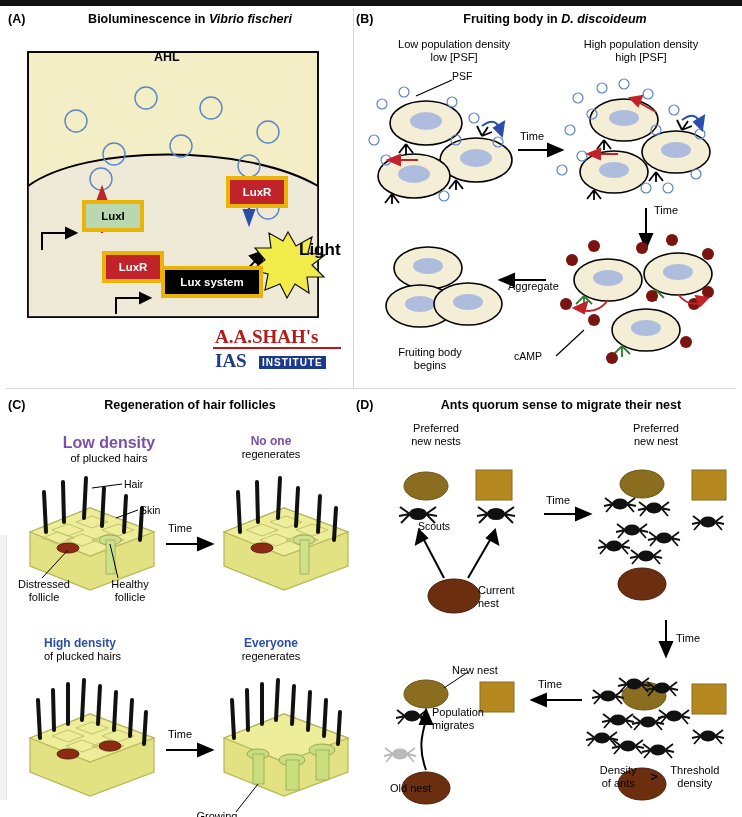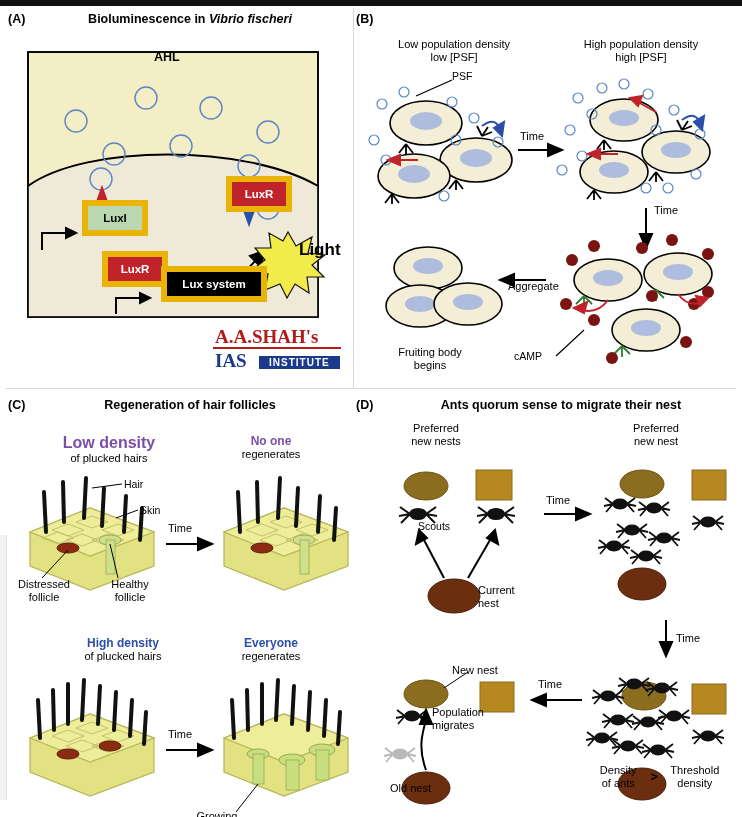--- a/index.html
+++ b/index.html
@@ -20,21 +20,21 @@
   .hdiv{position:absolute;left:6px;top:388px;width:730px;height:1px;background:#d8d8d8;}
   .cap{font-size:11px;text-align:center;line-height:1.15;}
   .small{font-size:10.5px;}
   .arrowlbl{font-size:11px;}
   svg{overflow:visible;}
   .logo{position:absolute;left:207px;top:318px;width:128px;height:46px;}
   .logo .l1{font-family:"Liberation Serif", serif;font-weight:bold;font-size:19px;color:#b31b1b;letter-spacing:0px;}
   .logo .l2{font-family:"Liberation Serif", serif;font-weight:bold;font-size:19px;color:#1b3a8c;}
   .logo .l3{font-family:"Liberation Sans", sans-serif;font-weight:bold;font-size:10px;color:#1b3a8c;letter-spacing:1px;}
   .logoline{position:absolute;left:0;top:21px;width:128px;height:2px;background:#b31b1b;}
-  .box{position:absolute;border:6px solid #eab308;display:flex;align-items:center;justify-content:center;font-size:11.5px;font-weight:bold;}
+  .box{position:absolute;border:4px solid #eab308;display:flex;align-items:center;justify-content:center;font-size:11.5px;font-weight:bold;}
   .luxi{background:#b9d8b0;}
   .luxr{background:#c0232a;color:#fff;}
   .luxsys{background:#000;color:#fff;font-weight:bold;}
   .leftbar{position:absolute;left:0;top:535px;width:6px;height:265px;background:#f2f2f2;border-right:1px solid #e3e3e3;}
 </style>
 </head>
 <body>
 
 <div class="topbar"></div>
 <div class="vdiv"></div>
@@ -99,26 +99,29 @@
   <div class="box luxi" style="left:76px;top:192px;width:54px;height:24px;">LuxI</div>
   <div class="box luxr" style="left:220px;top:168px;width:54px;height:24px;">LuxR</div>
   <div class="box luxr" style="left:96px;top:243px;width:54px;height:24px;">LuxR</div>
   <div class="box luxsys" style="left:155px;top:258px;width:94px;height:24px;">Lux system</div>
   <div style="position:absolute;left:264px;top:232px;font-size:17px;font-weight:bold;margin-left:29px;">Light</div>
 
   <div class="logo">
     <div class="l1" style="position:absolute;left:2px;top:0;">A.A.SHAH's</div>
     <div class="logoline"></div>
     <div class="l2" style="position:absolute;left:2px;top:24px;">IAS</div>
-    <div class="l3" style="position:absolute;left:46px;top:30px;background:#1b3a8c;color:#fff;padding:1px 10px;">INSTITUTE</div>
+    <div class="l3" style="position:absolute;left:46px;top:30px;background:#1b3a8c;color:#fff;padding:1px 3px;">INSTITUTE</div>
   </div>
 </div>
 
 <div class="panel" style="left:356px;top:8px;width:384px;height:375px;">
   <div class="plabel" style="position:absolute;left:0px;top:4px;">(B)</div>
+  <div class="ptitle" style="position:absolute;left:34px;top:4px;width:330px;">
+    <span>Fruiting body in </span><span class="it">D. discoideum</span>
+  </div>
 
   <div class="cap" style="position:absolute;left:18px;top:30px;width:160px;">
     <div>Low population density</div>
     <div>low [PSF]</div>
   </div>
   <div class="cap" style="position:absolute;left:200px;top:30px;width:170px;">
     <div>High population density</div>
     <div>high [PSF]</div>
   </div>
 
@@ -357,21 +360,21 @@
   <div class="cap" style="position:absolute;left:0px;top:186px;width:76px;">
     <div>Distressed</div>
     <div>follicle</div>
   </div>
   <div class="cap" style="position:absolute;left:86px;top:186px;width:76px;">
     <div>Healthy</div>
     <div>follicle</div>
   </div>
   <div class="arrowlbl" style="position:absolute;left:162px;top:130px;">Time</div>
 
-  <div style="position:absolute;left:52px;top:244px;width:130px;text-align:center;">
+  <div style="position:absolute;left:38px;top:244px;width:130px;text-align:left;">
     <div style="font-size:12px;font-weight:bold;color:#2b4fa8;">High density</div>
     <div style="font-size:11px;">of plucked hairs</div>
   </div>
   <div style="position:absolute;left:200px;top:244px;width:130px;text-align:center;">
     <div style="font-size:12px;font-weight:bold;color:#2b4fa8;">Everyone</div>
     <div style="font-size:11px;">regenerates</div>
   </div>
 
   <svg width="345" height="160" style="position:absolute;left:0;top:284px;">
     <g>

